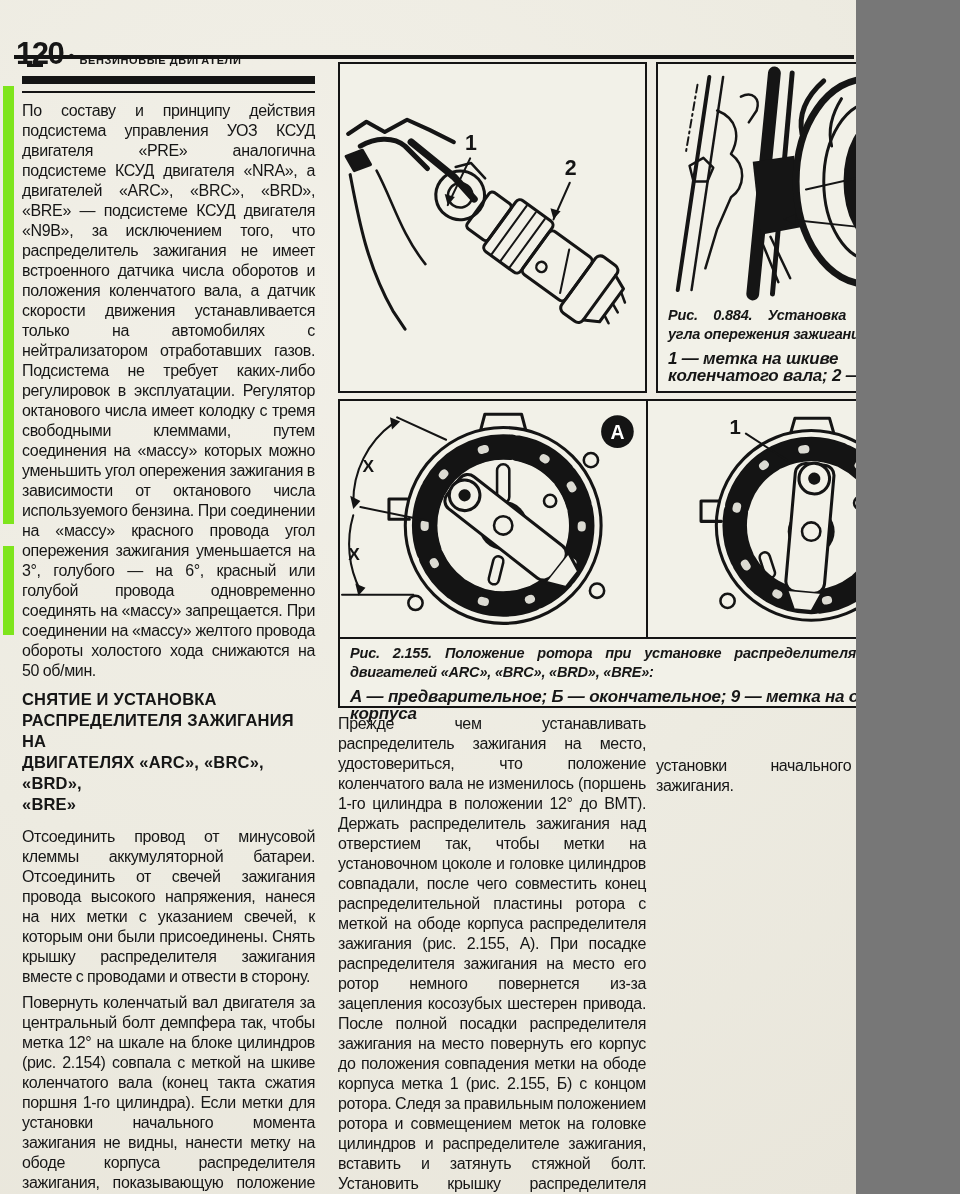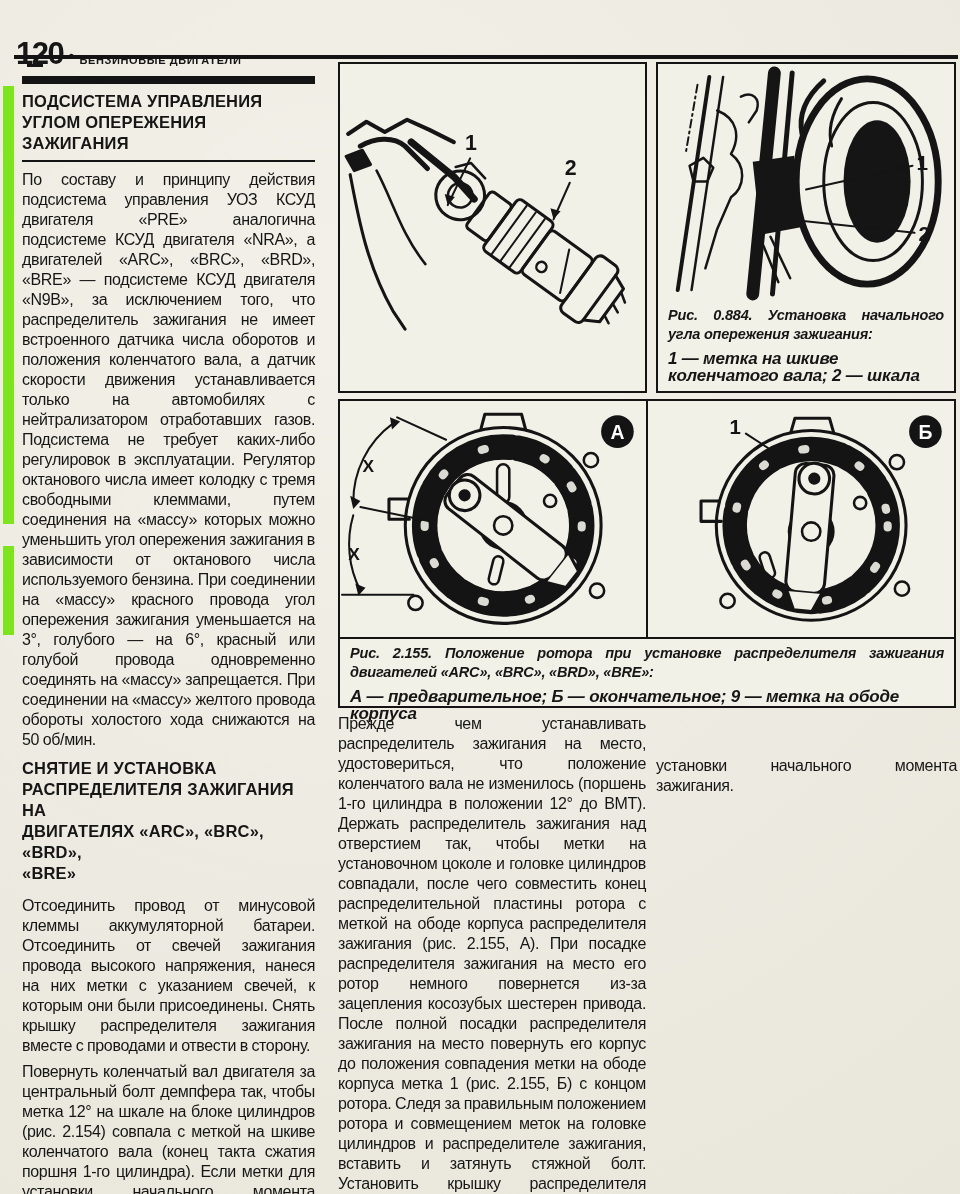--- a/index.html
+++ b/index.html
@@ -1,17 +1,17 @@
 <!DOCTYPE html>
 <html lang="ru" style="--green: #7EE51C;"><head>
 <meta charset="utf-8">
 <style>
   html,body{margin:0;padding:0;background:#777;}
   .page{
-    position:relative;width:960px;height:1194px;overflow:hidden;
+    position:relative;width:856px;height:1194px;overflow:hidden;
     background:#eeece3;
     background-image:radial-gradient(circle at 35% 25%, #f2f0e8 0%, #edebe1 55%, #e9e6db 100%);
     font-family:"Liberation Sans", sans-serif;color:#161616;
   }
   
   .header{position:absolute;left:16px;top:14px;display:flex;align-items:baseline;gap:5px;}
   .hdr-num{font-size:31px;font-weight:bold;letter-spacing:-1.5px;}
   .hdr-bullet{font-size:18px;font-weight:bold;transform:translateY(-2px);}
   .hdr-title{font-size:11px;font-weight:bold;letter-spacing:.6px;margin-top:40px;}
   .header-rule{position:absolute;left:14px;right:2px;top:55px;height:4px;background:#141414;}
@@ -62,23 +62,20 @@
     <span class="hdr-title">БЕНЗИНОВЫЕ ДВИГАТЕЛИ</span>
   </div>
   <div class="header-rule"></div>
   <div class="margin-dash"></div>
 
   <div class="greenbar seg1"></div>
   <div class="greenbar seg2"></div>
 
   <div class="leftcol">
     <div class="blackbar"></div>
-    <h1 class="sec-h">ПОДСИСТЕМА УПРАВЛЕНИЯ
-УГЛОМ ОПЕРЕЖЕНИЯ
-ЗАЖИГАНИЯ</h1>
     <div class="thin-rule"></div>
     <p class="body-p">По составу и принципу действия подсистема управления УОЗ КСУД двигателя «PRE» аналогична подсистеме КСУД двигателя «NRA», а двигателей «ARC», «BRC», «BRD», «BRE» — подсистеме КСУД двигателя «N9B», за исключением того, что распределитель зажигания не имеет встроенного датчика числа оборотов и положения коленчатого вала, а датчик скорости движения устанавливается только на автомобилях с нейтрализатором отработавших газов. Подсистема не требует каких-либо регулировок в эксплуатации. Регулятор октанового числа имеет колодку с тремя свободными клеммами, путем соединения на «массу» которых можно уменьшить угол опережения зажигания в зависимости от октанового числа используемого бензина. При соединении на «массу» красного провода угол опережения зажигания уменьшается на 3°, голубого — на 6°, красный или голубой провода одновременно соединять на «массу» запрещается. При соединении на «массу» желтого провода обороты холостого хода снижаются на 50 об/мин.</p>
     <h2 class="sec-h sec-h2">СНЯТИЕ И УСТАНОВКА
 РАСПРЕДЕЛИТЕЛЯ ЗАЖИГАНИЯ НА
 ДВИГАТЕЛЯХ «ARC», «BRC», «BRD»,
 «BRE»</h2>
     <p class="body-p">Отсоединить провод от минусовой клеммы аккумуляторной батареи. Отсоединить от свечей зажигания провода высокого напряжения, нанеся на них метки с указанием свечей, к которым они были присоединены. Снять крышку распределителя зажигания вместе с проводами и отвести в сторону.</p>
     <p class="body-p">Повернуть коленчатый вал двигателя за центральный болт демпфера так, чтобы метка 12° на шкале на блоке цилиндров (рис. 2.154) совпала с меткой на шкиве коленчатого вала (конец такта сжатия поршня 1-го цилиндра). Если метки для установки начального момента зажигания не видны, нанести метку на ободе корпуса распределителя зажигания, показывающую положение конца распределительной пластины ротора. Отметить положение установочной пластины распределителя зажигания относительно блока цилиндров двигателя. Отсоединить колодку разъема проводов распределителя зажигания. Соскоблить герметик вокруг стяжного болта крепления распределителя зажигания, после чего вывернуть болт и снять распределитель зажигания.</p>
   </div>
 

